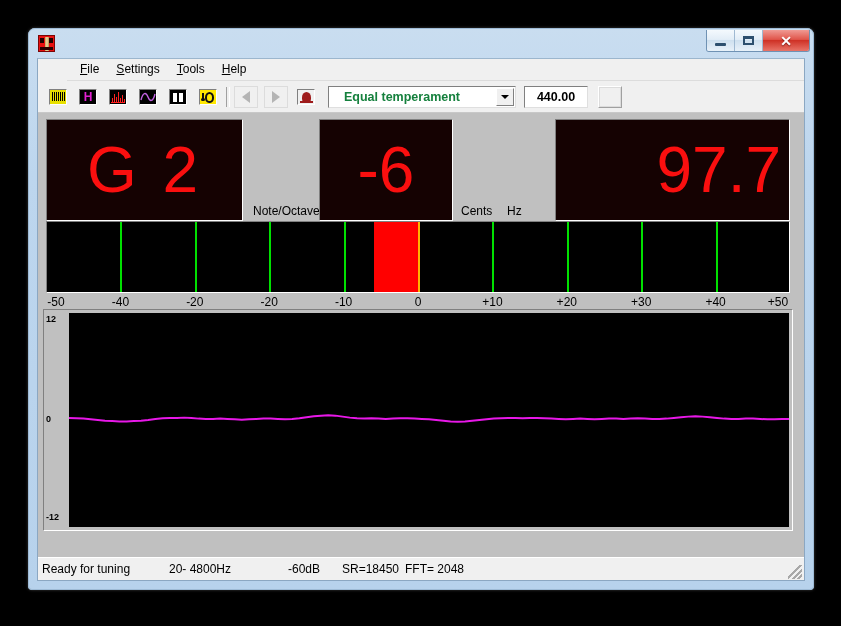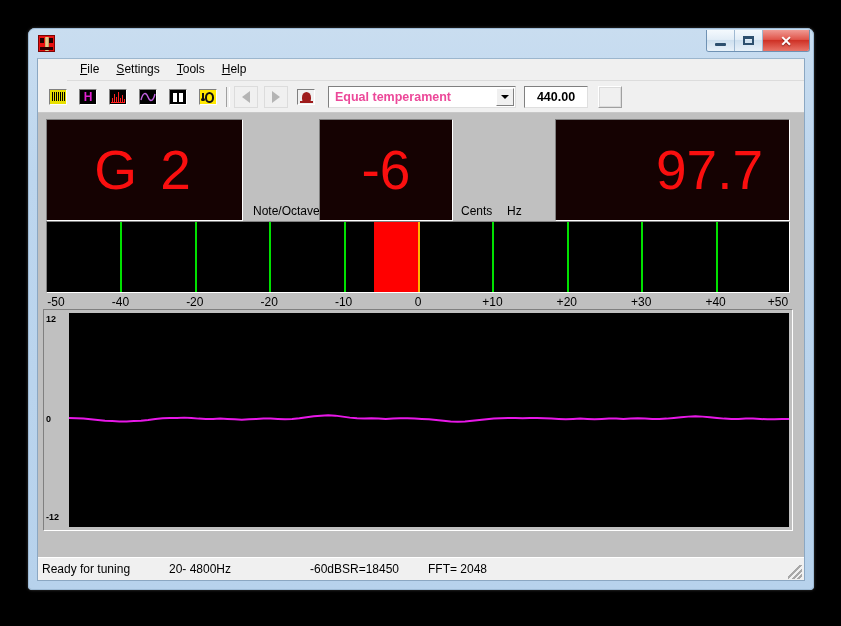--- a/index.html
+++ b/index.html
@@ -267,21 +267,21 @@
     border: 1px solid #808080;
     border-right-color: #dfdfdf;
     border-bottom-color: #dfdfdf;
     box-sizing: border-box;
     display: flex;
     align-items: center;
     margin-left: 4px;
     position: relative;
   }
   #temperament .txt {
-    font-size: 12.5px; font-weight: bold; color: #ec4899; padding-left: 6px;
+    font-size: 12.5px; font-weight: bold; color: #15803d; padding-left: 15px;
     font-family: "Liberation Sans", sans-serif;
   }
   #temperament .arrowbox {
     position: absolute; right: 1px; top: 1px; width: 18px; height: 18px;
     background: #f0f0f0;
     border: 1px solid #ffffff;
     border-right-color: #808080; border-bottom-color: #808080;
     box-sizing: border-box;
     display: flex; align-items: center; justify-content: center;
   }
@@ -336,30 +336,30 @@
     border-left-color: #808080;
     border-top-color: #808080;
     box-sizing: border-box;
     display: flex;
     align-items: center;
     overflow: hidden;
   }
   .led span {
     color: #fa0f0f;
     font-family: "Liberation Sans", sans-serif;
-    font-size: 55px;
+    font-size: 64px;
     font-weight: normal;
     line-height: 0.92;
     white-space: nowrap;
   }
   #led-note { left: 0; width: 197px; justify-content: center; }
   #led-note span { letter-spacing: 4px; }
   #led-cents { left: 273px; width: 134px; justify-content: center; }
   #led-hz { left: 509px; width: 235px; justify-content: flex-end; }
-  #led-hz span { padding-right: 26px; text-align: right; }
+  #led-hz span { padding-right: 8px; text-align: right; }
 
   .led-label {
     position: absolute;
     font-size: 12px;
     color: #000000;
     top: 85px;
   }
   #label-note { left: 207px; }
   #label-cents { left: 415px; }
   #label-hz { left: 461px; }
@@ -458,23 +458,23 @@
     position: relative;
     font-size: 12px;
     color: #000;
   }
   #statusbar .st {
     position: absolute;
     white-space: nowrap;
   }
   #st-ready { left: 4px; }
   #st-range { left: 131px; }
-  #st-db    { left: 250px; margin-left: 22px; }
+  #st-db    { left: 250px; }
   #st-sr    { left: 304px; }
-  #st-fft   { left: 390px; }
+  #st-fft   { left: 367px; }
   #grip {
     position: absolute;
     right: 2px; bottom: 1px;
     width: 14px; height: 14px;
     background:
       linear-gradient(135deg, transparent 0 42%, #a8a8a8 42% 52%, transparent 52% 100%),
       linear-gradient(135deg, transparent 0 62%, #a8a8a8 62% 72%, transparent 72% 100%),
       linear-gradient(135deg, transparent 0 82%, #a8a8a8 82% 92%, transparent 92% 100%);
   }
 </style>

